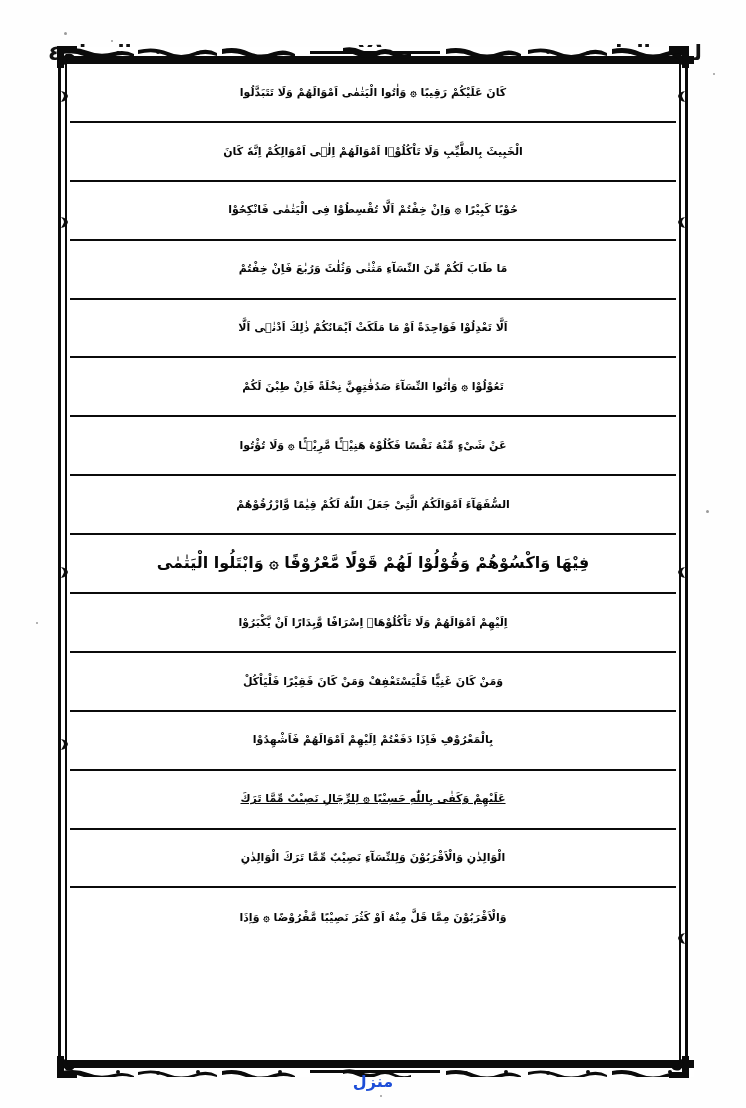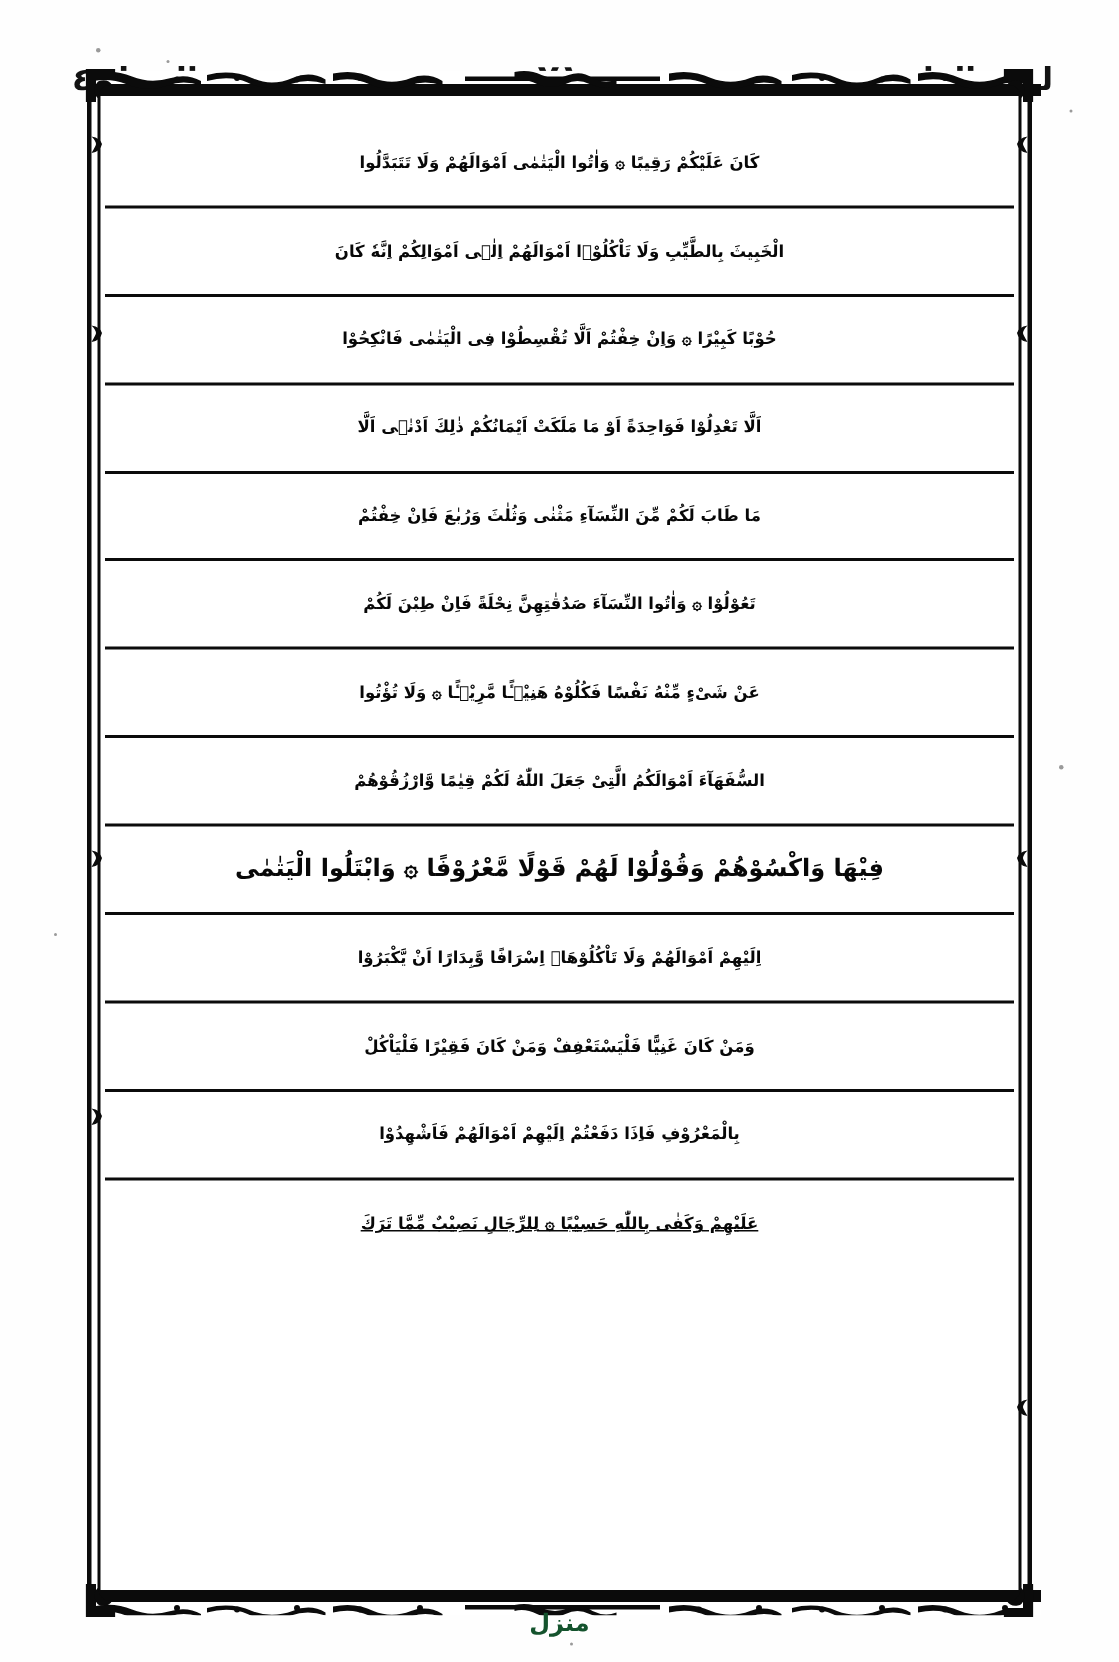--- a/index.html
+++ b/index.html
@@ -130,21 +130,21 @@
   .side-orn {
     position: absolute;
     width: 9px;
     height: 13px;
   }
 
   
   .lines {
     position: absolute;
     inset: 0;
-    padding: 16px 9px;
+    padding: 0 9px;
     box-sizing: border-box;
   }
   .ayah-line {
     position: relative;
     height: 58.9px;
     border-bottom: 2px solid #0b0b0b;
     box-sizing: border-box;
     display: flex;
     align-items: center;
     justify-content: center;
@@ -174,21 +174,21 @@
     position: absolute;
     top: 1072px;
     left: 0;
     width: 100%;
     text-align: center;
   }
   .footer-text {
     font-family: "DejaVu Sans", sans-serif;
     font-size: 16px;
     font-weight: bold;
-    color: #14532d;
+    color: #1d4ed8;
     direction: rtl;
     display: inline-block;
   }
 </style>
 </head>
 <body>
 
 <div class="page">
 
   <div class="speck" style="left:64px;top:32px;width:3px;height:3px;"></div>
@@ -363,26 +363,26 @@
       <div class="ayah-line">
           <div class="ayah-text" style="font-size: 11px;">كَانَ عَلَيْكُمْ رَقِيبًا ۞ وَاٰتُوا الْيَتٰمٰى اَمْوَالَهُمْ وَلَا تَتَبَدَّلُوا</div>
         </div>
       <div class="ayah-line">
           <div class="ayah-text" style="font-size: 11px;">الْخَبِيثَ بِالطَّيِّبِ وَلَا تَاْكُلُوْۤا اَمْوَالَهُمْ اِلٰۤى اَمْوَالِكُمْ اِنَّهٗ كَانَ</div>
         </div>
       <div class="ayah-line">
           <div class="ayah-text" style="font-size: 11px;">حُوْبًا كَبِيْرًا ۞ وَاِنْ خِفْتُمْ اَلَّا تُقْسِطُوْا فِى الْيَتٰمٰى فَانْكِحُوْا</div>
         </div>
       <div class="ayah-line">
+          <div class="ayah-text" style="font-size: 11px;">مَا طَابَ لَكُمْ مِّنَ النِّسَآءِ مَثْنٰى وَثُلٰثَ وَرُبٰعَ فَاِنْ خِفْتُمْ</div>
+        </div>
+      <div class="ayah-line">
           <div class="ayah-text" style="font-size: 11px;">اَلَّا تَعْدِلُوْا فَوَاحِدَةً اَوْ مَا مَلَكَتْ اَيْمَانُكُمْ ذٰلِكَ اَدْنٰۤى اَلَّا</div>
         </div>
       <div class="ayah-line">
-          <div class="ayah-text" style="font-size: 11px;">مَا طَابَ لَكُمْ مِّنَ النِّسَآءِ مَثْنٰى وَثُلٰثَ وَرُبٰعَ فَاِنْ خِفْتُمْ</div>
-        </div>
-      <div class="ayah-line">
           <div class="ayah-text" style="font-size: 11px;">تَعُوْلُوْا ۞ وَاٰتُوا النِّسَآءَ صَدُقٰتِهِنَّ نِحْلَةً فَاِنْ طِبْنَ لَكُمْ</div>
         </div>
       <div class="ayah-line">
           <div class="ayah-text" style="font-size: 11px;">عَنْ شَىْءٍ مِّنْهُ نَفْسًا فَكُلُوْهُ هَنِيْۤـًٔا مَّرِيْۤـًٔا ۞ وَلَا تُؤْتُوا</div>
         </div>
       <div class="ayah-line">
           <div class="ayah-text" style="font-size: 11px;">السُّفَهَآءَ اَمْوَالَكُمُ الَّتِىْ جَعَلَ اللّٰهُ لَكُمْ قِيٰمًا وَّارْزُقُوْهُمْ</div>
         </div>
       <div class="ayah-line">
           <div class="ayah-text" style="font-size: 16px;">فِيْهَا وَاكْسُوْهُمْ وَقُوْلُوْا لَهُمْ قَوْلًا مَّعْرُوْفًا ۞ وَابْتَلُوا الْيَتٰمٰى</div>
@@ -391,20 +391,26 @@
           <div class="ayah-text" style="font-size: 11px;">اِلَيْهِمْ اَمْوَالَهُمْ وَلَا تَاْكُلُوْهَاۤ اِسْرَافًا وَّبِدَارًا اَنْ يَّكْبَرُوْا</div>
         </div>
       <div class="ayah-line">
           <div class="ayah-text" style="font-size: 11px;">وَمَنْ كَانَ غَنِيًّا فَلْيَسْتَعْفِفْ وَمَنْ كَانَ فَقِيْرًا فَلْيَاْكُلْ</div>
         </div>
       <div class="ayah-line">
           <div class="ayah-text" style="font-size: 11px; text-align: center;">بِالْمَعْرُوْفِ فَاِذَا دَفَعْتُمْ اِلَيْهِمْ اَمْوَالَهُمْ فَاَشْهِدُوْا</div>
         </div>
       <div class="ayah-line">
           <div class="ayah-text" style="font-size: 11px; text-decoration: underline;">عَلَيْهِمْ وَكَفٰى بِاللّٰهِ حَسِيْبًا ۞ لِلرِّجَالِ نَصِيْبٌ مِّمَّا تَرَكَ</div>
+        </div>
+      <div class="ayah-line">
+          <div class="ayah-text" style="font-size: 11px;">الْوَالِدٰنِ وَالْاَقْرَبُوْنَ وَلِلنِّسَآءِ نَصِيْبٌ مِّمَّا تَرَكَ الْوَالِدٰنِ</div>
+        </div>
+      <div class="ayah-line">
+          <div class="ayah-text" style="font-size: 11px;">وَالْاَقْرَبُوْنَ مِمَّا قَلَّ مِنْهُ اَوْ كَثُرَ نَصِيْبًا مَّفْرُوْضًا ۞ وَاِذَا</div>
         </div>
     </div>
   </div>
 
   <div class="footer">
     <span class="footer-text">منزل</span>
   </div>
 
 </div>
 

